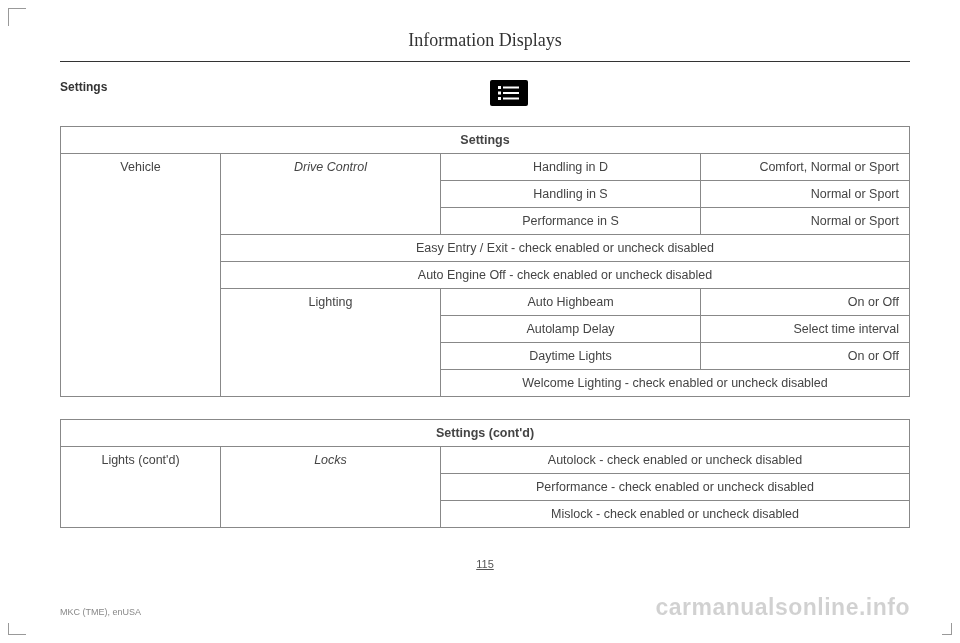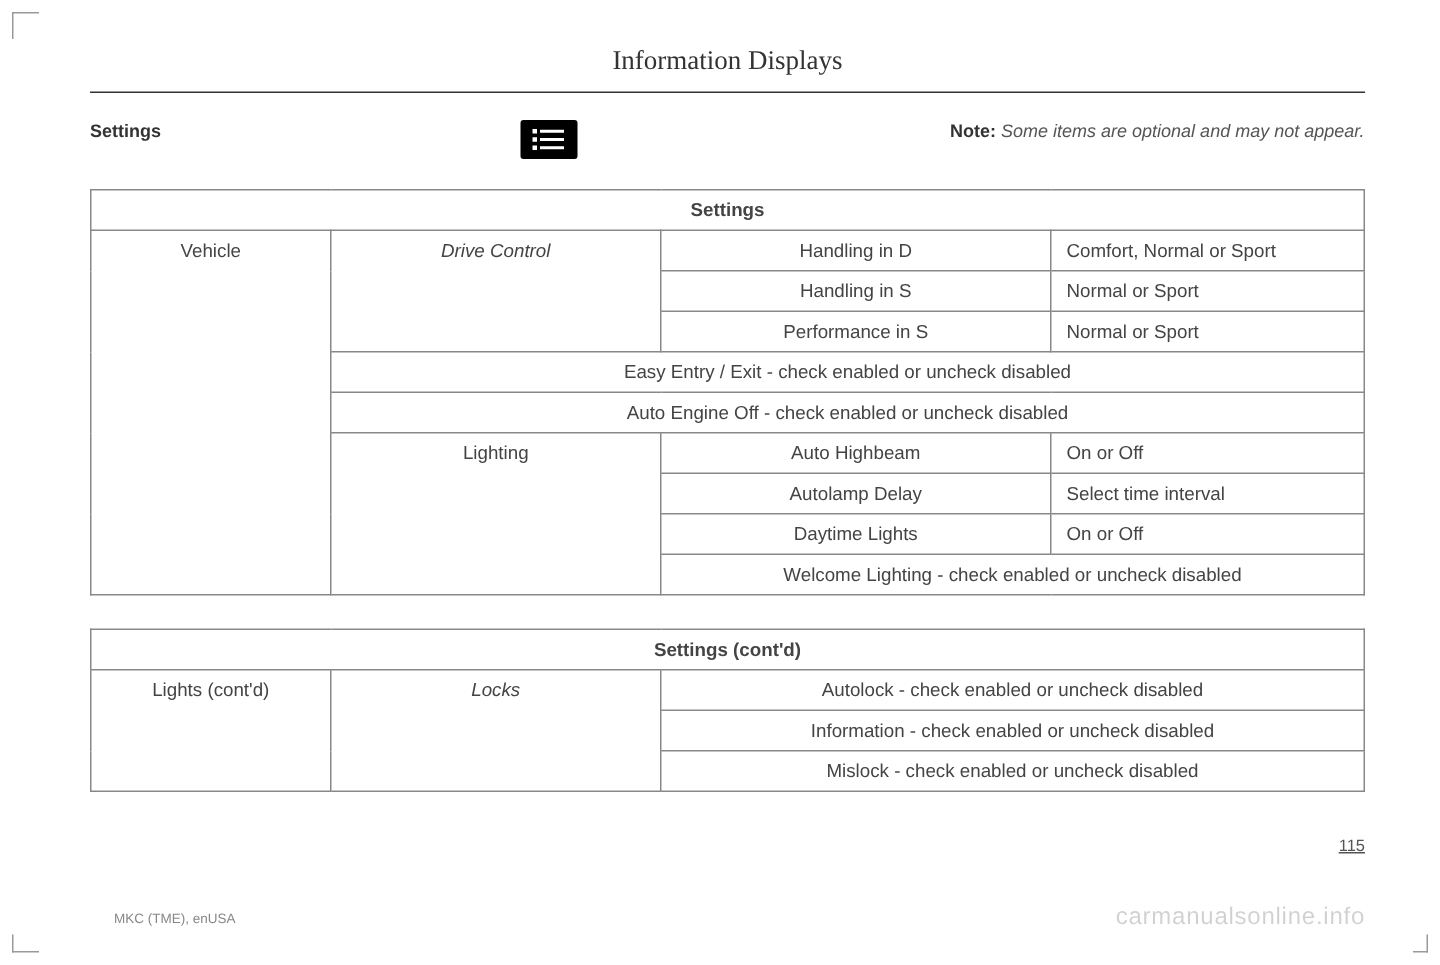--- a/index.html
+++ b/index.html
@@ -35,24 +35,24 @@
       font-family: Arial, Helvetica, sans-serif;
       font-size: 12.5px;
       color: #444;
       margin-bottom: 22px;
     }
     th, td { border: 1px solid #888; padding: 6px 10px; text-align: center; vertical-align: top; }
     .caption-row th { text-align: center; font-weight: bold; background: #fff; }
     .c1 { width: 160px; }
     .c2 { width: 220px; font-style: italic; }
     .c3 { width: 260px; }
-    .center { text-align: left; }
-    .page-num { text-align: right; font-family: Arial, sans-serif; font-size: 11px; color: #555; margin-top: 30px; text-decoration: underline; }
-    .footer-left { position: absolute; bottom: 26px; left: 76px; font-family: Arial, sans-serif; font-size: 9px; color: #888; }
-    .watermark { position: absolute; bottom: 22px; right: 50px; font-family: Arial, sans-serif; font-size: 16px; color: rgba(0,0,0,0.18); letter-spacing: 0.5px; }
+    .center { text-align: right; }
+    .page-num { text-align: center; font-family: Arial, sans-serif; font-size: 11px; color: #555; margin-top: 30px; text-decoration: underline; }
+    .footer-left { position: absolute; bottom: 26px; left: 60px; font-family: Arial, sans-serif; font-size: 9px; color: #888; }
+    .watermark { position: absolute; bottom: 22px; right: 50px; font-family: Arial, sans-serif; font-size: 23px; color: rgba(0,0,0,0.18); letter-spacing: 0.5px; font-weight: bold; }
   </style>
 </head>
 <body>
 
 <div class="crop-tl"></div>
 <div class="crop-bl"></div>
 <div class="crop-br"></div>
 
 <h1 class="page-title">Information Displays</h1>
 <hr class="title-rule">
@@ -64,25 +64,20 @@
   <div class="col">
     <span class="icon-box">
       <svg viewBox="0 0 26 18">
         <rect x="2" y="2" width="3" height="3" fill="#fff"></rect>
           <rect x="7" y="2.5" width="16" height="2" fill="#fff"></rect>
         <rect x="2" y="7.5" width="3" height="3" fill="#fff"></rect>
           <rect x="7" y="8" width="16" height="2" fill="#fff"></rect>
         <rect x="2" y="13" width="3" height="3" fill="#fff"></rect>
           <rect x="7" y="13.5" width="16" height="2" fill="#fff"></rect>
       </svg>
-    </span>
-  </div>
-  <div class="col">
-    <span>
-      <span class="note-label">Note:</span><span class="note-text"> Some items are optional and may not appear.</span>
     </span>
   </div>
 </div>
 
 <table>
   <tbody>
       <tr class="caption-row">
         <th colspan="4">Settings</th>
       </tr>
   <tr>
@@ -128,21 +123,21 @@
   <tbody>
       <tr class="caption-row">
         <th colspan="3">Settings (cont'd)</th>
       </tr>
   <tr>
     <td class="c1" rowspan="3">Lights (cont'd)</td>
     <td class="c2" rowspan="3">Locks</td>
     <td>Autolock - check enabled or uncheck disabled</td>
   </tr>
   <tr>
-        <td>Information - check enabled or uncheck disabled</td>
+        <td>Performance - check enabled or uncheck disabled</td>
       </tr>
   <tr>
         <td>Mislock - check enabled or uncheck disabled</td>
       </tr>
 </tbody>
   </table>
 
 <div class="page-num">115</div>
 <div class="footer-left">MKC (TME), enUSA</div>
 <div class="watermark">carmanualsonline.info</div>

